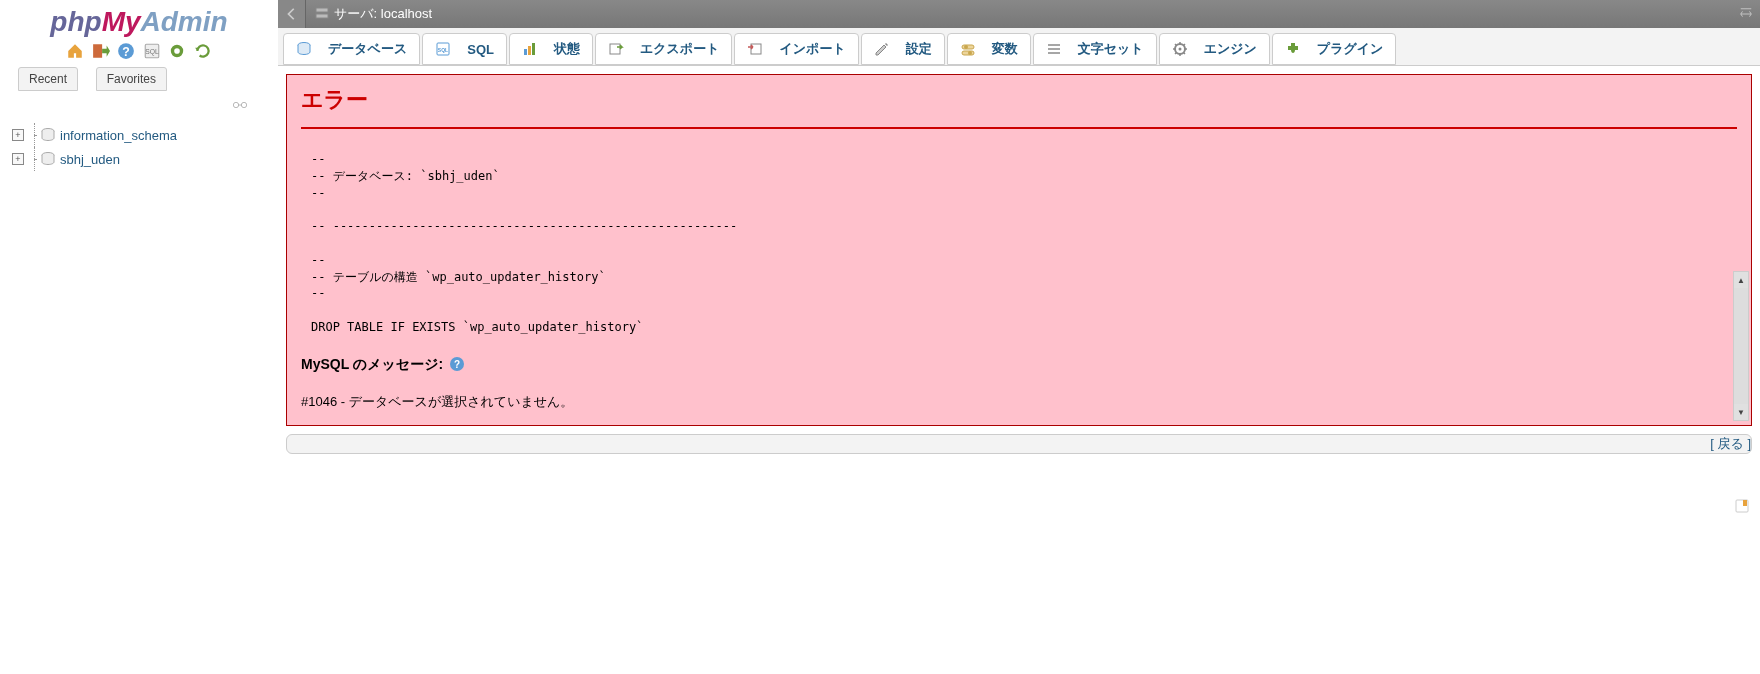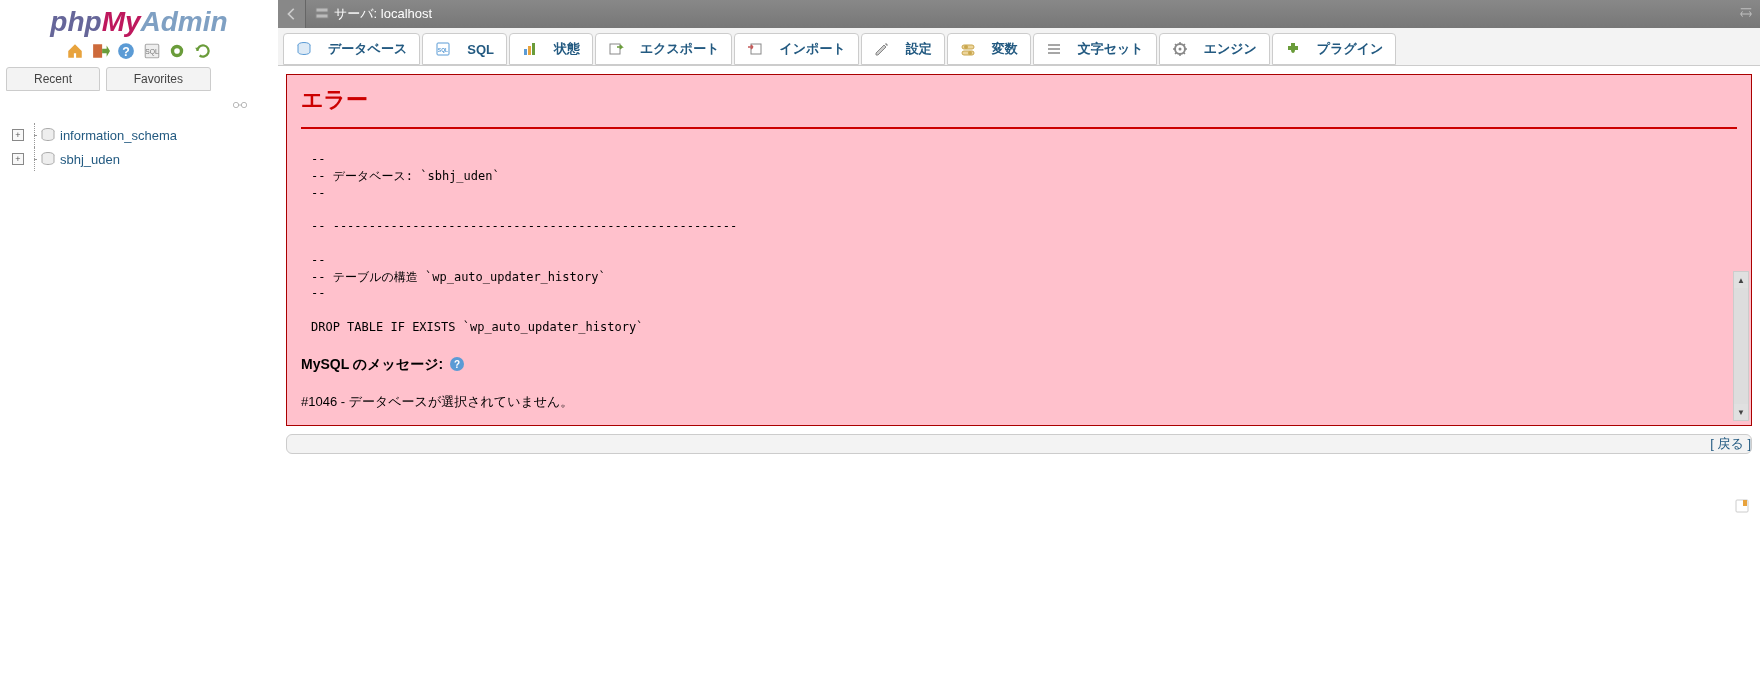--- a/index.html
+++ b/index.html
@@ -10,21 +10,21 @@
 .sidebar { width: 278px; background: #fff; display: flex; flex-direction: column; position: relative; }
 .logo { text-align: center; padding: 6px 0 2px; }
 .logo-text { font-family: sans-serif; font-weight: bold; font-size: 28px; font-style: italic; }
 .logo-php { color: #666699; }
 .logo-my { color: #be185d; }
 .logo-admin { color: #7fa0c3; }
 .toolbar-icons { text-align: center; padding: 2px 0 4px; }
 .toolbar-icons span { display: inline-block; width: 18px; height: 18px; margin: 0 2px; vertical-align: middle; }
 
 .tabs-recent { padding: 3px 6px; border-bottom: 0; }
-.tab-btn { display: inline-block; background: #f3f3f3; border: 1px solid #ccc; padding: 4px 27px; font-size: 12px; color: #444; cursor: pointer; border-radius: 3px 3px 0 0; margin-right: 2px; }
+.tab-btn { display: inline-block; background: #f3f3f3; border: 1px solid #ccc; padding: 4px 10px; font-size: 12px; color: #444; cursor: pointer; border-radius: 3px 3px 0 0; margin-right: 2px; margin-left: 12px; }
 
 .link-toggle { text-align: right; padding: 4px 30px 4px 0; }
 .link-toggle svg { width: 16px; height: 10px; }
 
 .tree { padding: 6px 8px; }
 .tree-item { display: flex; align-items: center; height: 24px; }
 .tree-indent { display: inline-block; width: 22px; height: 24px; position: relative; }
 .tree-indent::before { content: ""; position: absolute; left: 10px; top: 0; bottom: 0; border-left: 1px dotted #999; }
 .tree-indent.horiz::after { content: ""; position: absolute; left: 10px; right: 0; top: 12px; border-top: 1px dotted #999; }
 .expand-btn { width: 12px; height: 12px; border: 1px solid #888; background: #f8f8f8; display: inline-flex; align-items: center; justify-content: center; font-size: 9px; line-height: 1; color: #555; position: relative; z-index: 1; margin-left: 4px; }

